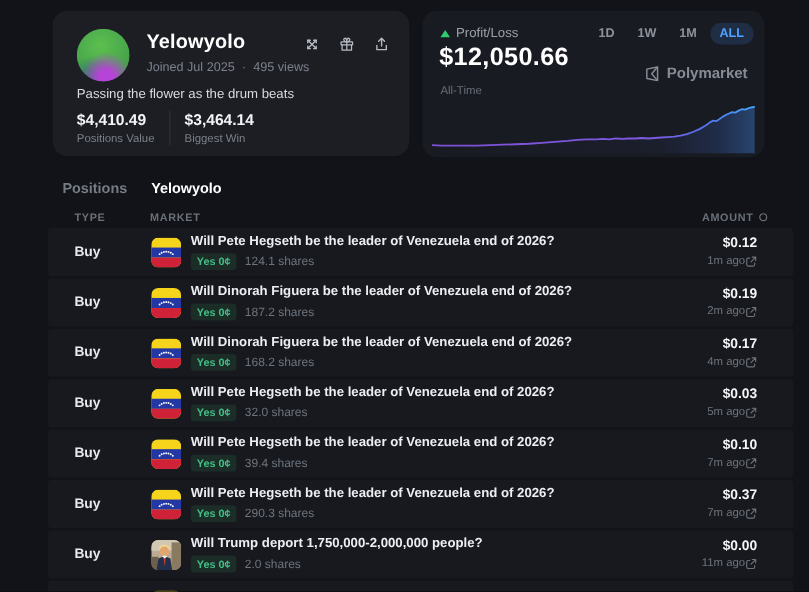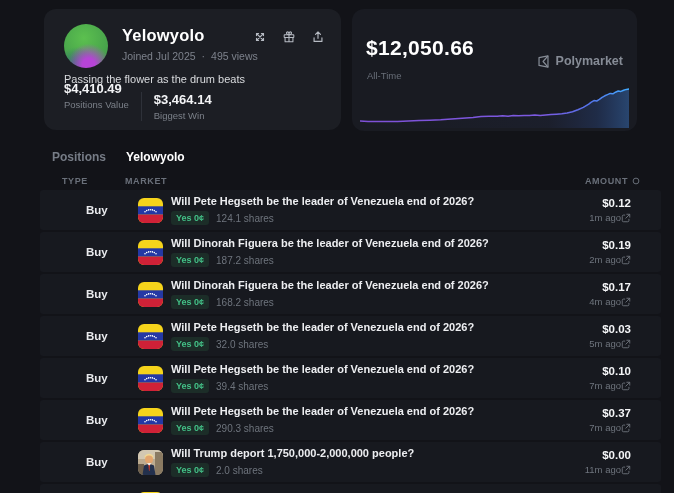--- a/index.html
+++ b/index.html
@@ -16,21 +16,21 @@
               radial-gradient(circle at 56% 92%, #b644d6 0 13%, rgba(182,68,214,0) 44%),
               radial-gradient(circle at 28% 98%, rgba(36,90,130,.55) 0 10%, rgba(36,90,130,0) 38%),
               radial-gradient(circle at 45% 32%, #5cc04f, #47a34b 65%, #3e9046); }
   .p-name { position:absolute; left:78px; top:17px; font-size:16.5px; font-weight:700; color:#fff; letter-spacing:.2px; }
   .p-meta { position:absolute; left:78px; top:41px; font-size:10.5px; color:#7d828c; display:flex; gap:6px; }
   .p-actions { position:absolute; right:16px; top:21px; display:flex; gap:15px; }
   .p-actions .aicon { width:14px; height:14px; color:#b6bbc3; cursor:pointer; }
   .p-bio { position:absolute; left:20px; top:64px; font-size:11px; color:#d9dbde; }
   .p-stats { position:absolute; left:20px; bottom:9px; display:flex; }
   .stat { padding-right:12px; }
-  .stat + .stat { border-left:1px solid #2e3139; padding-left:12px;margin-top:11px; }
+  .stat + .stat { border-left:1px solid #2e3139; padding-left:12px; }
   .stat-value { font-size:13px; font-weight:700; color:#f3f4f6; }
   .stat-label { font-size:9.5px; color:#7b8089; margin-top:3px; }
 
   
   .pl-card { left:352px; top:9px; width:285px; height:122px; background:#191b22; }
   .pl-head { position:absolute; left:15px; right:9px; top:10px; display:flex; justify-content:space-between; align-items:center; }
   .pl-title { display:flex; align-items:center; gap:5px; font-size:11px; color:#9aa0a9; }
   .tri-up { width:0; height:0; border-left:4px solid transparent; border-right:4px solid transparent; border-bottom:6px solid #2ecc71; }
   .pl-ranges { display:flex; align-items:center; gap:3px; }
   .range { font-size:10.5px; font-weight:600; color:#8d939c; padding:3px 8px; border-radius:12px; cursor:pointer; }
@@ -47,21 +47,21 @@
   .tab.active { color:#ffffff; font-weight:700; }
 
   
   .thead { position:absolute; left:40px; top:176px; width:621px; display:flex; align-items:center;
            padding:0 21px 0 22px; font-size:9px; font-weight:600; letter-spacing:.6px; color:#6a707a; }
   .th-type { width:63px; }
   .th-amount { margin-left:auto; display:flex; align-items:center; gap:4px; cursor:pointer; }
   .rows { position:absolute; left:40px; top:190px; width:621px; display:flex; flex-direction:column; gap:2px; }
   .row { height:40px; flex:none; background:#17191f; border-radius:3px; display:flex; align-items:center;
          padding:0 30px 0 22px; }
-  .cell-type { width:52px; font-size:11.5px; font-weight:600; color:#e9eaed;margin-left:24px; }
+  .cell-type { width:64px; font-size:11.5px; font-weight:600; color:#e9eaed; }
   .market-icon { width:25px; height:25px; border-radius:6px; overflow:hidden; flex:none; margin-right:8px; }
   .market-icon svg { display:block; width:100%; height:100%; }
   .cell-market { flex:1; min-width:0; }
   .m-title { font-size:11px; font-weight:600; color:#edeef1; line-height:13px; white-space:nowrap; overflow:hidden; }
   .m-sub { display:flex; align-items:center; gap:7px; margin-top:3px; }
   .badge { font-size:9px; font-weight:700; color:#43c087; background:#1c2d28; padding:2px 5px; border-radius:3px; line-height:10px; }
   .m-shares { font-size:10px; color:#6e747d; }
   .cell-amount { text-align:right; }
   .a-value { font-size:11.5px; font-weight:700; color:#f4f5f7; }
   .a-time { margin-top:3px; font-size:9.5px; color:#6e747d; display:flex; align-items:center; justify-content:flex-end; gap:0; }
@@ -113,20 +113,36 @@
 
         <div class="stat">
           <div class="stat-value">$3,464.14</div>
           <div class="stat-label">Biggest Win</div>
         </div>
 
       </div>
   </div>
 
   <div class="card pl-card">
+    <div class="pl-head">
+      <div class="pl-title">
+        <span class="tri-up"></span>
+        <span>Profit/Loss</span>
+      </div>
+      <div class="pl-ranges">
+
+          <span class="range">1D</span>
+
+          <span class="range">1W</span>
+
+          <span class="range">1M</span>
+
+          <span class="range active">ALL</span>
+        </div>
+    </div>
     <div class="pl-value">$12,050.66</div>
     <div class="pl-brand">
       <svg width="13" height="13" viewBox="0 0 16 16" fill="none" stroke="#868c96" stroke-width="1.5" stroke-linejoin="round">
         <path d="M2.5 3.2 L13.5 1 V15 L2.5 12.8 Z"></path>
         <path d="M13.5 1 L7.5 8 L13.5 15"></path>
       </svg>
       <span>Polymarket</span>
     </div>
     <div class="pl-period">All-Time</div>
     <div class="pl-chart">

